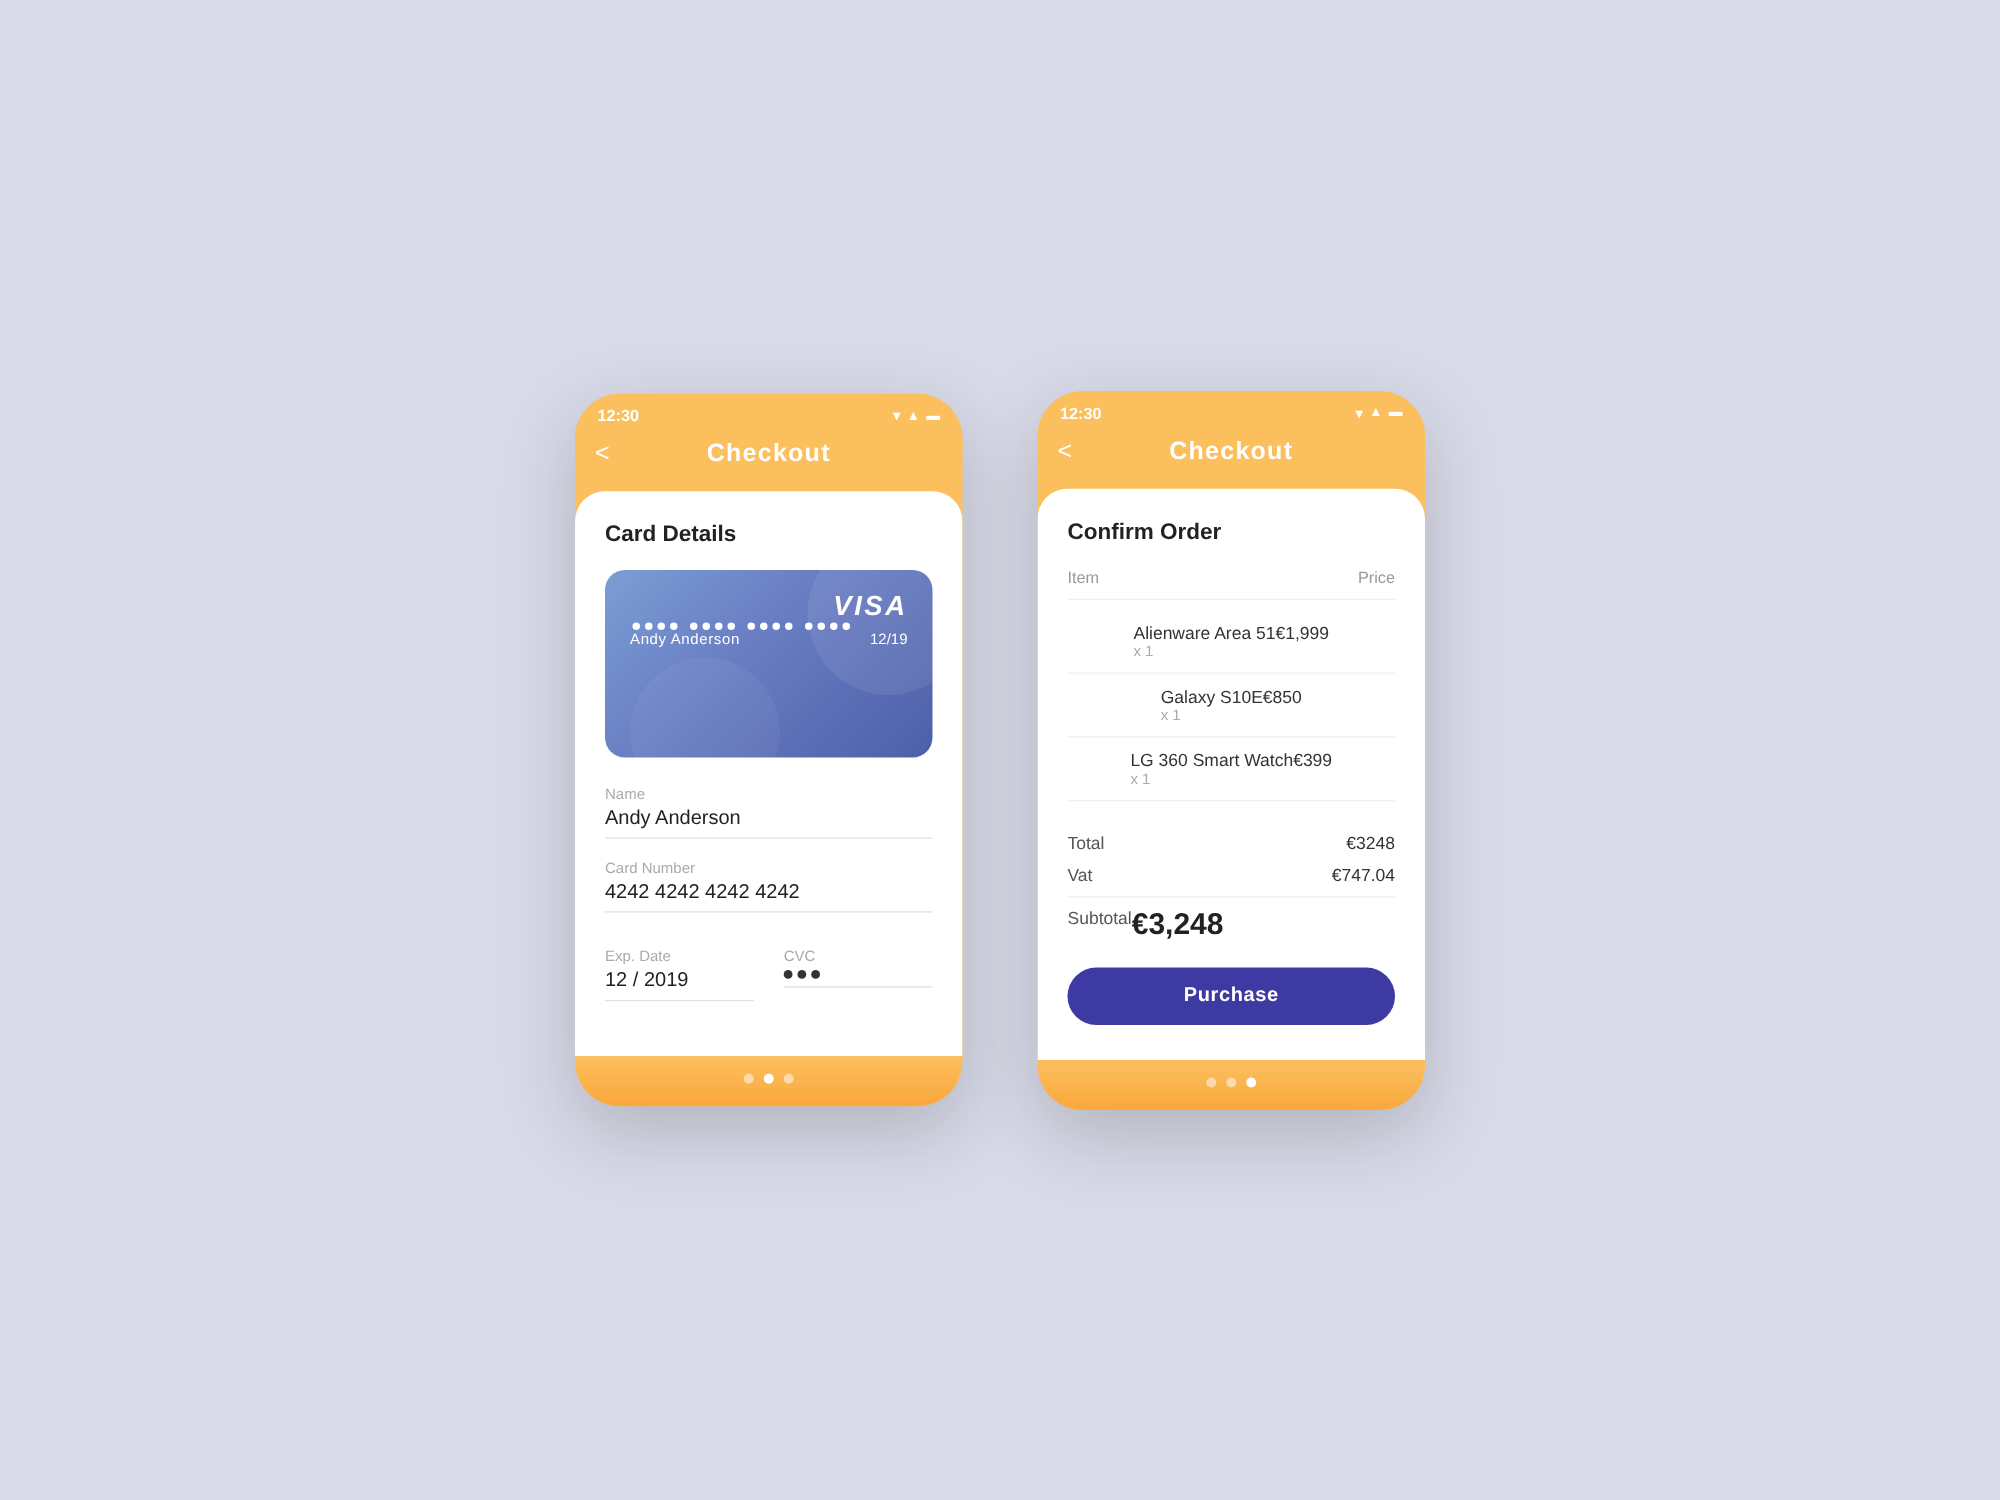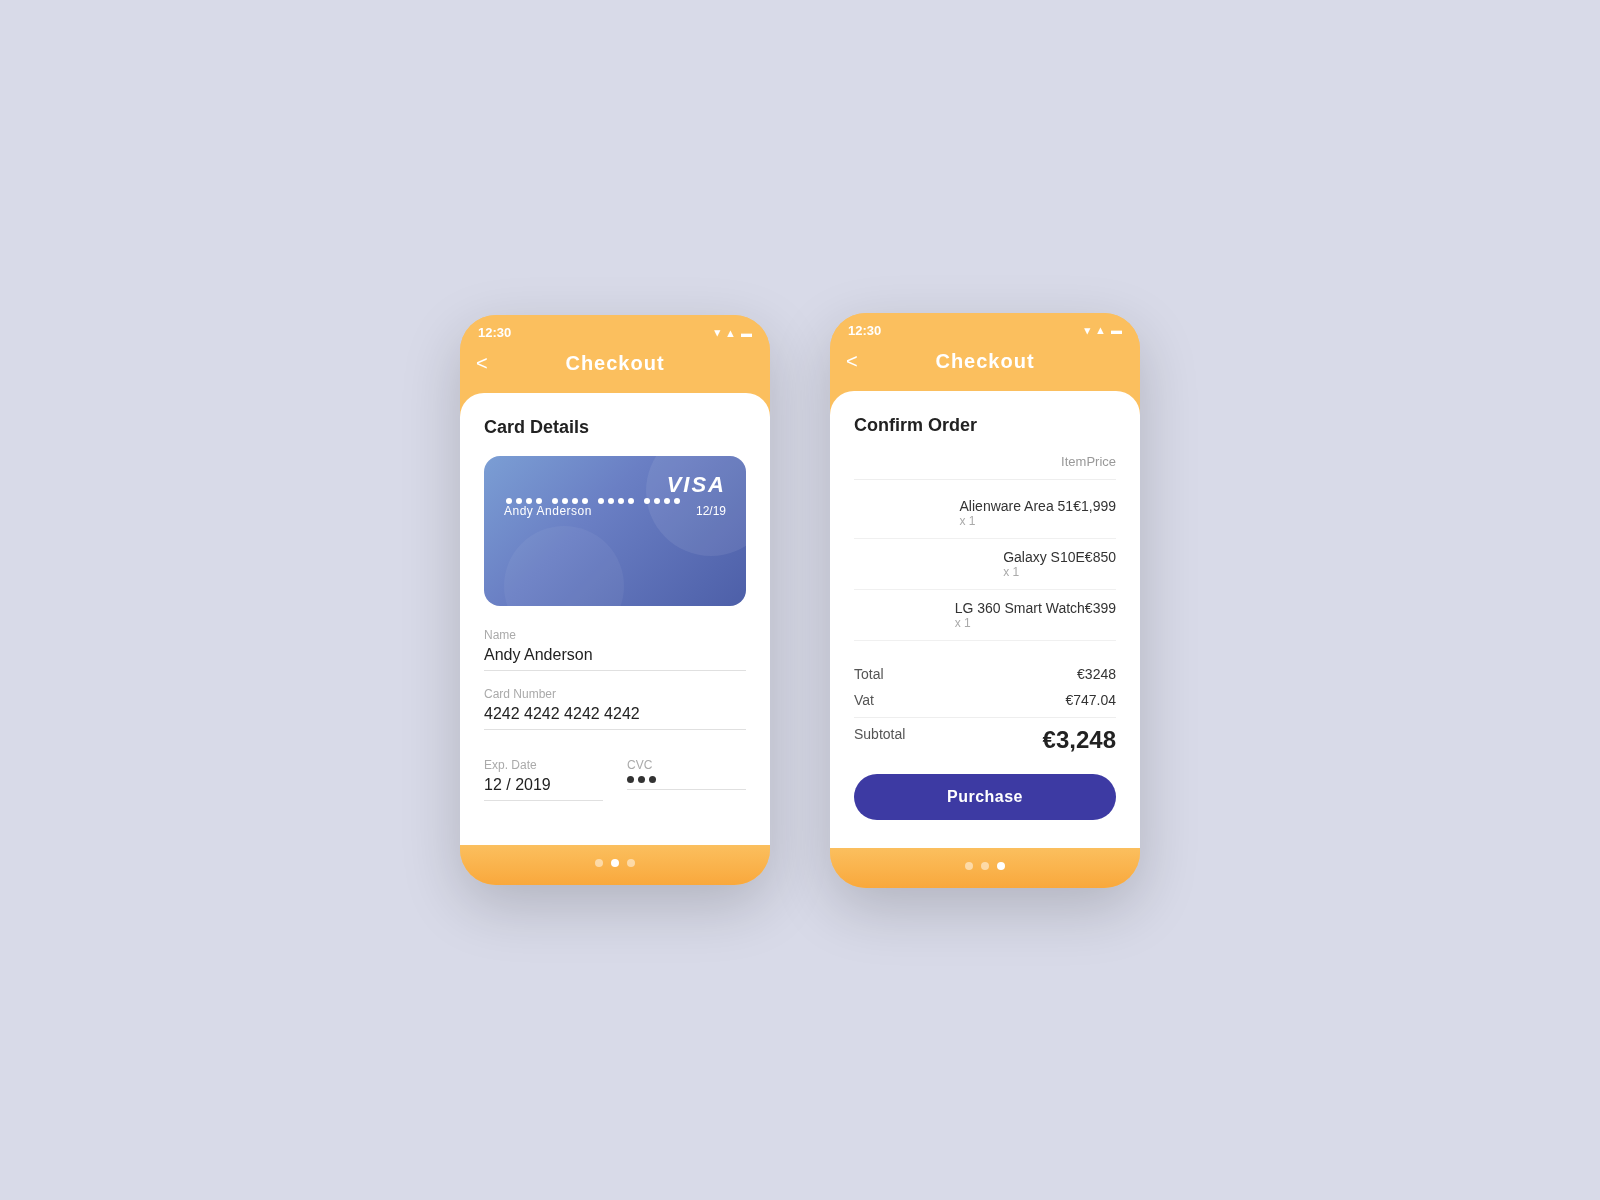--- a/index.html
+++ b/index.html
@@ -226,33 +226,33 @@
     
     .confirm-card-area {
       background: white;
       border-radius: 24px 24px 0 0;
       padding: 24px 24px 28px 24px;
       flex: 1;
       margin-top: 4px;
     }
     .order-header-row {
       display: flex;
-      justify-content: flex-end;
+      justify-content: space-between;
       padding-bottom: 10px;
       border-bottom: 1px solid #eee;
       margin-bottom: 8px;
     }
     .order-header-item {
       font-size: 13px;
       color: #999;
       font-weight: 500;
     }
     .order-row {
       display: flex;
-      justify-content: flex-end;
+      justify-content: center;
       align-items: flex-start;
       padding: 10px 0;
       border-bottom: 1px solid #f0f0f0;
     }
     .order-row:last-of-type {
       border-bottom: none;
     }
     .order-item-name {
       font-size: 14px;
       color: #333;
@@ -281,21 +281,20 @@
       font-size: 14px;
       color: #555;
     }
     .total-value {
       font-size: 14px;
       color: #333;
       font-weight: 500;
     }
     .subtotal-row {
       display: flex;
-      justify-content: space-between;
       padding: 8px 0;
       border-top: 1px solid #eee;
       margin-top: 4px;
     }
     .subtotal-label {
       font-size: 14px;
       color: #555;
     }
     .subtotal-value {
       font-size: 24px;

